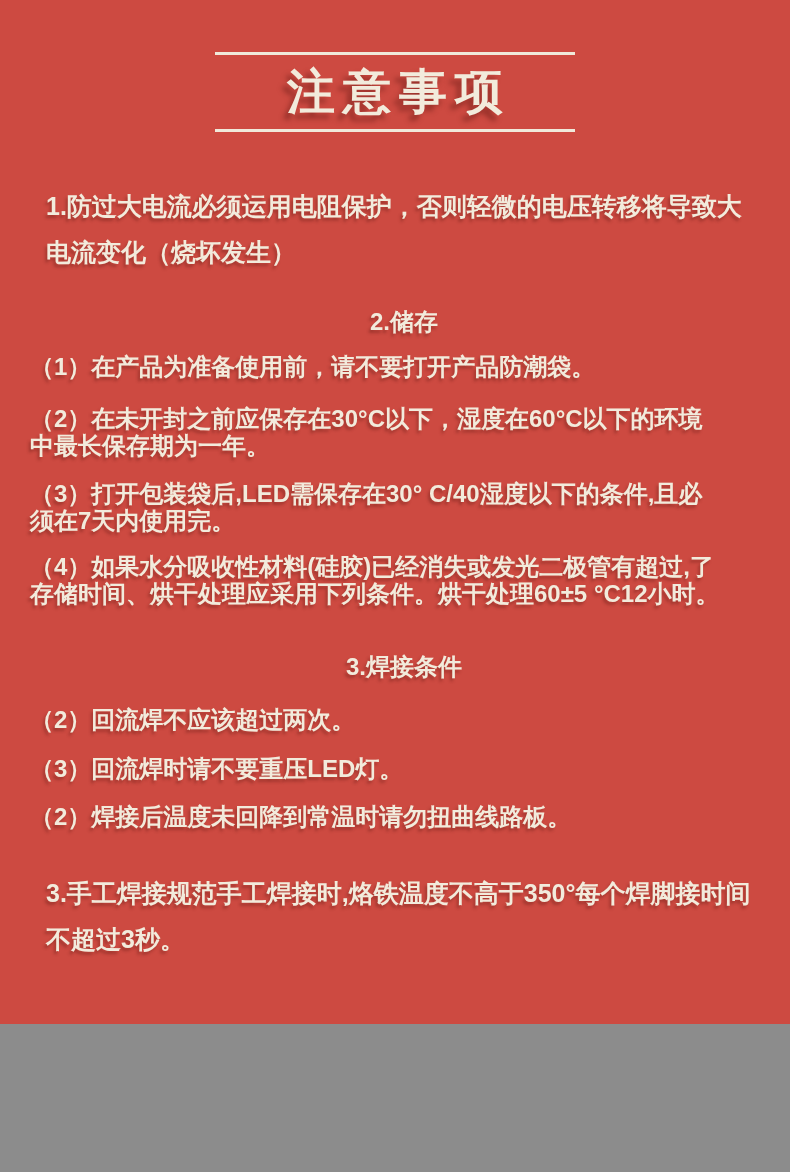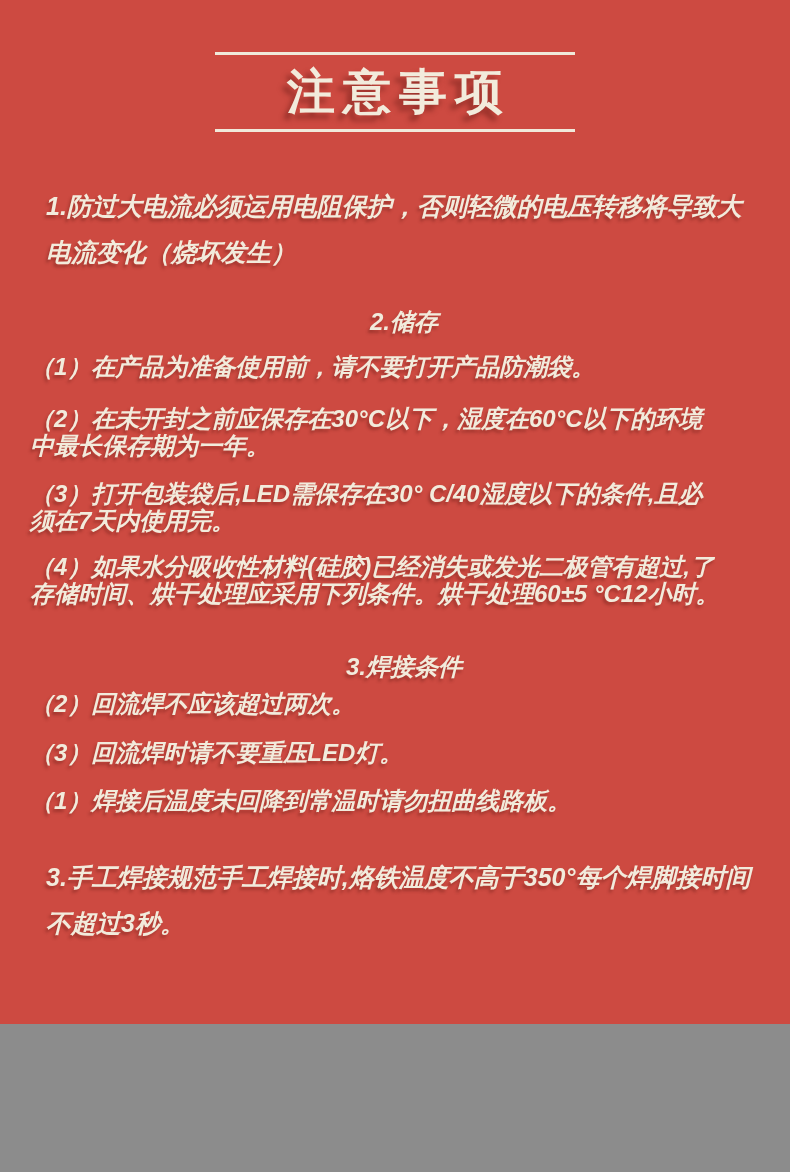--- a/index.html
+++ b/index.html
@@ -33,21 +33,20 @@
     text-align: center;
     font-size: 48px;
     letter-spacing: 8px;
     text-indent: 8px; 
     text-shadow: -5px 6px 5px rgba(110, 30, 24, 0.55);
     white-space: nowrap;
   }
   .content { padding: 0 28px 0 30px; }
   .block {
     text-shadow: -2px 3px 3px rgba(110, 30, 24, 0.45);
-    font-style: italic;
   }
   .block .line { white-space: nowrap; }
   .loose   { font-size: 25px; line-height: 46px; padding-left: 16px; }
   .heading { font-size: 24px; line-height: 26px; padding-left: 16px; text-align: center; }
   .item    { font-size: 24px; line-height: 27px; }
 </style>
 </head>
 <body>
 
 <div class="page">
@@ -86,30 +85,30 @@
     <div class="block item" style="margin-top:19px">
       <div class="line">（4）如果水分吸收性材料(硅胶)已经消失或发光二极管有超过,了</div>
       <div class="line">存储时间、烘干处理应采用下列条件。烘干处理60±5 °C12小时。</div>
     </div>
 
     <div class="block heading" style="margin-top:47px">
       <div class="line">3.焊接条件</div>
     </div>
 
 
-    <div class="block item" style="margin-top:10px">
+    <div class="block item" style="margin-top:26px">
       <div class="line">（2）回流焊不应该超过两次。</div>
     </div>
 
     <div class="block item" style="margin-top:22px">
       <div class="line">（3）回流焊时请不要重压LED灯。</div>
     </div>
 
     <div class="block item" style="margin-top:21px">
-      <div class="line">（1）焊接后温度未回降到常温时请勿扭曲线路板。</div>
+      <div class="line">（2）焊接后温度未回降到常温时请勿扭曲线路板。</div>
     </div>
 
     <div class="block loose" style="margin-top:40px">
       <div class="line">3.手工焊接规范手工焊接时,烙铁温度不高于350°每个焊脚接时间</div>
       <div class="line">不超过3秒。</div>
     </div>
 
   </div>
 </div>
 

